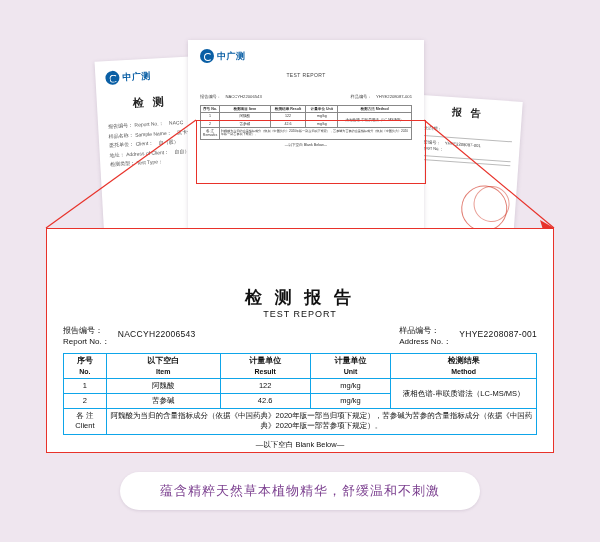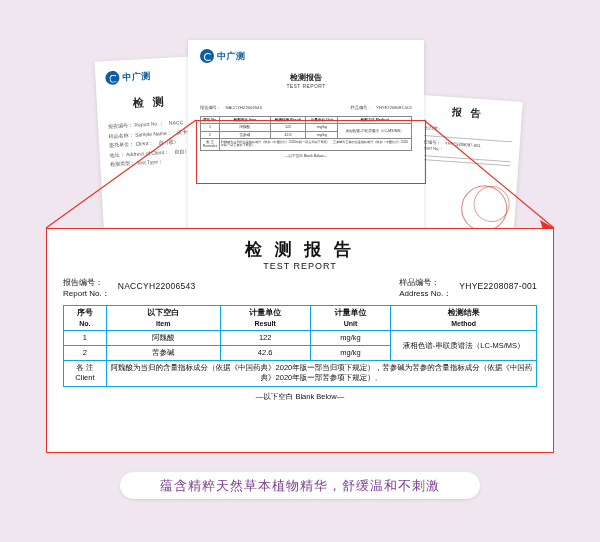--- a/index.html
+++ b/index.html
@@ -86,21 +86,21 @@
   }
   
   #report-card{
     position:absolute;left:46px;top:228px;width:508px;height:225px;
     background:#fff;border:1.6px solid #e8322a;
     box-sizing:border-box;
     padding:10px 16px 8px 16px;
   }
   .rep-title{
     text-align:center;font-size:17px;font-weight:bold;color:#111;
-    letter-spacing:4px;line-height:1.25;
+    letter-spacing:4px;line-height:1.25;margin-top:48px;
   }
   .rep-title-en{
     text-align:center;font-size:9px;color:#111;letter-spacing:1px;
     margin-top:1px;margin-bottom:7px;
   }
   .rep-head{
     display:flex;justify-content:space-between;align-items:flex-start;
     font-size:8px;color:#111;margin-bottom:5px;
   }
   .rep-head .lbl{line-height:1.35;}
@@ -122,21 +122,21 @@
   td.big{font-size:8.5px;padding:5px 2px;}
   td.remark-label{width:44px;font-size:7.5px;line-height:1.35;}
   td.remark-body{
     text-align:left;font-size:6.6px;line-height:1.5;padding:3px 4px;
   }
   .blank-below{
     text-align:center;font-size:7.5px;color:#111;margin-top:5px;
   }
   
   #footer-banner{
-    position:absolute;left:120px;top:472px;width:360px;height:27px;
+    position:absolute;left:120px;top:472px;width:360px;height:38px;
     background:#ffffff;border-radius:19px;
     display:flex;align-items:center;justify-content:center;
     box-shadow:0 1px 3px rgba(130,110,140,.2);
   }
   #footer-banner span{
     font-size:13px;color:#7b3f8f;letter-spacing:1px;
   }
 </style>
 </head>
 <body>
@@ -194,21 +194,20 @@
   <div class="stamp2"></div>
 </div>
 
 <div class="paper-back" id="paper-center">
   <div style="padding:9px 12px 0 12px;">
     <div class="logo">
       <span class="logo-mark"></span>
       <span class="logo-text">中广测</span>
     </div>
     <div style="height:9px"></div>
-    <div class="mini-title">检测报告</div>
     <div class="mini-sub">TEST REPORT</div>
     <div style="height:6px"></div>
     <div class="tinyrow">
       <div>
         <span class="tiny">报告编号：</span>
         <span class="tiny">NACCYH22006543</span>
       </div>
       <div>
         <span class="tiny">样品编号：</span>
         <span class="tiny">YHYE2208087-001</span>

